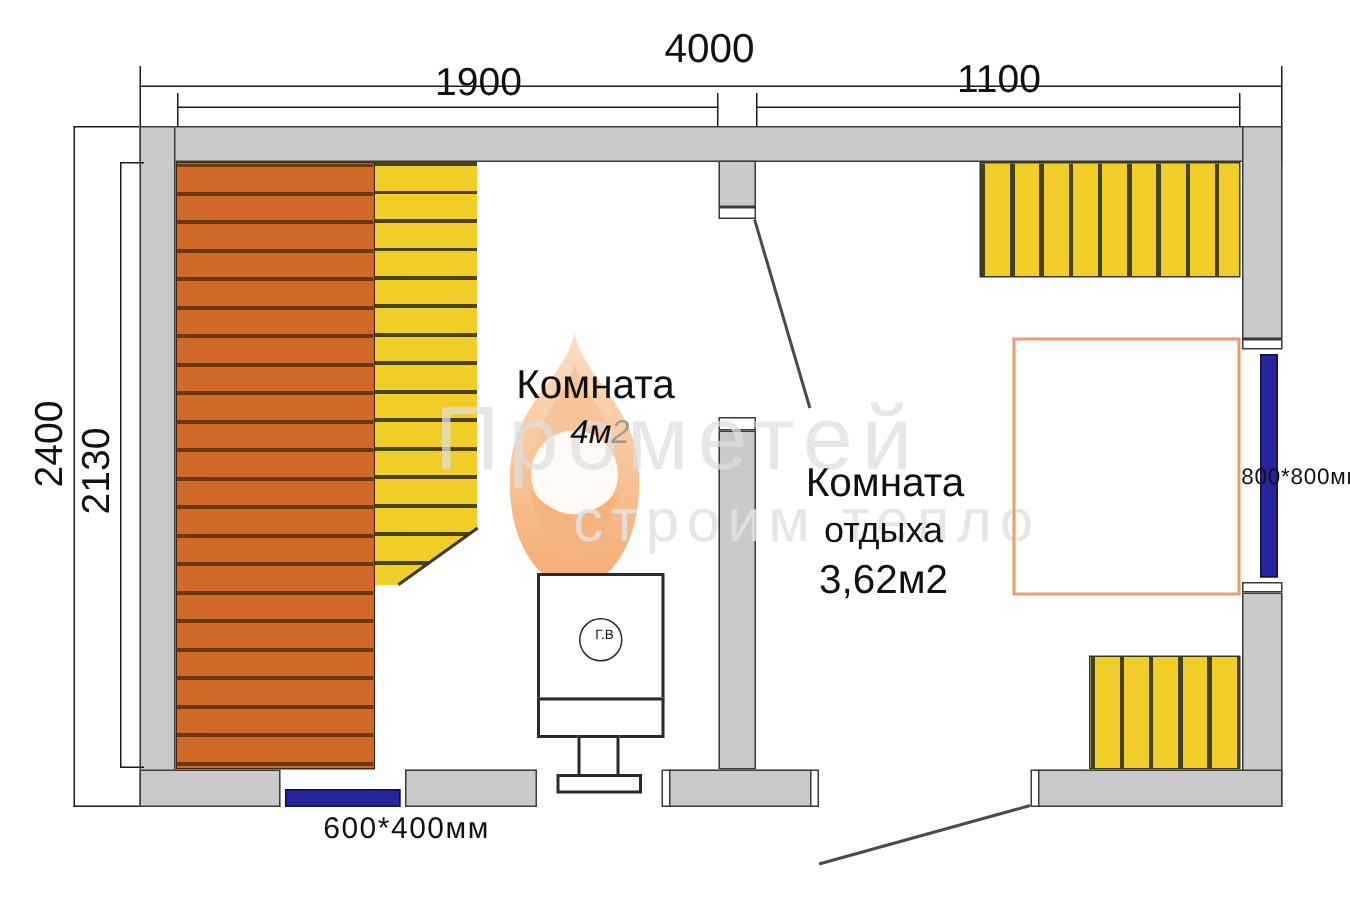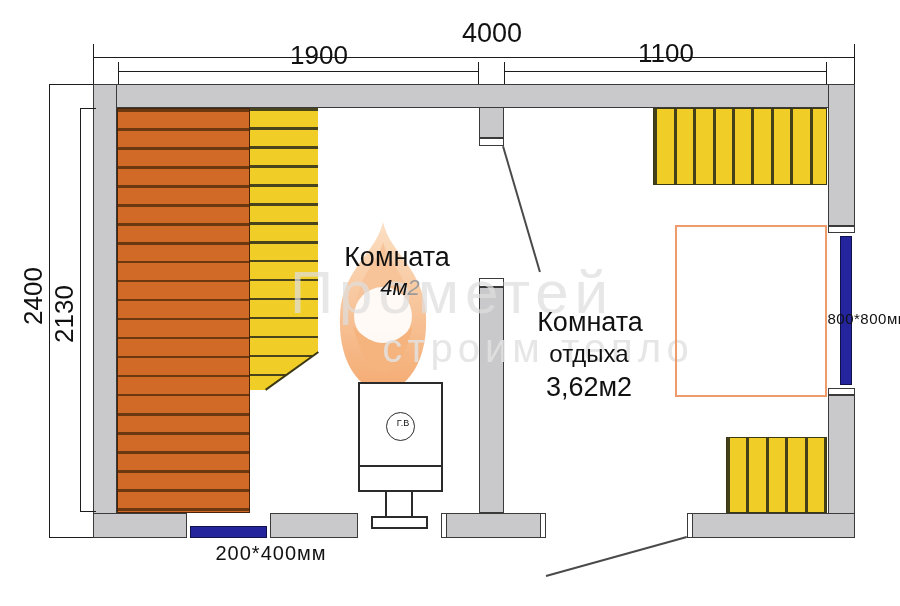--- a/index.html
+++ b/index.html
@@ -116,26 +116,26 @@
   <div class="dimline" style="left:826px;top:62px;width:1px;height:22px;"></div>
 
   <div class="dimline" style="left:49px;top:84px;width:1px;height:454px;"></div>
   <div class="dimline" style="left:49px;top:84px;width:44px;height:1px;"></div>
   <div class="dimline" style="left:49px;top:537px;width:44px;height:1px;"></div>
 
   <div class="dimline" style="left:80px;top:108px;width:1px;height:404px;"></div>
   <div class="dimline" style="left:80px;top:108px;width:16px;height:1px;"></div>
   <div class="dimline" style="left:80px;top:511px;width:16px;height:1px;"></div>
 
-  <div class="dimtext" style="left:473px;top:33px;font-size:27px;margin-left:19px;">4000</div>
+  <div class="dimtext" style="left:473px;top:33px;font-size:27px;">4000</div>
   <div class="dimtext" style="left:298px;top:55px;margin-left:21px;">1900</div>
   <div class="dimtext" style="left:666px;top:53px;">1100</div>
   <div class="dimtext rot" style="left:33px;top:296px;">2400</div>
   <div class="dimtext rot" style="left:64px;top:314px;">2130</div>
-  <div class="label" style="left:271px;top:553px;font-size:20px;letter-spacing:1px;">200*400мм</div>
+  <div class="label" style="left:271px;top:553px;font-size:20px;letter-spacing:1px;">600*400мм</div>
   <div class="label rot" style="left:868px;top:318px;font-size:15px;letter-spacing:.5px;">800*800мм</div>
 
   <div class="label" style="left:397px;top:257px;font-size:27px;">Комната</div>
   <div class="label" style="left:400px;top:288px;font-size:22px;font-style:italic;">
     <span>4м</span><span class="sup2">2</span>
   </div>
   <div class="label" style="left:590px;top:322px;font-size:27px;">Комната</div>
   <div class="label" style="left:589px;top:354px;font-size:24px;">отдыха</div>
   <div class="label" style="left:589px;top:387px;font-size:27px;">3,62м2</div>
 

